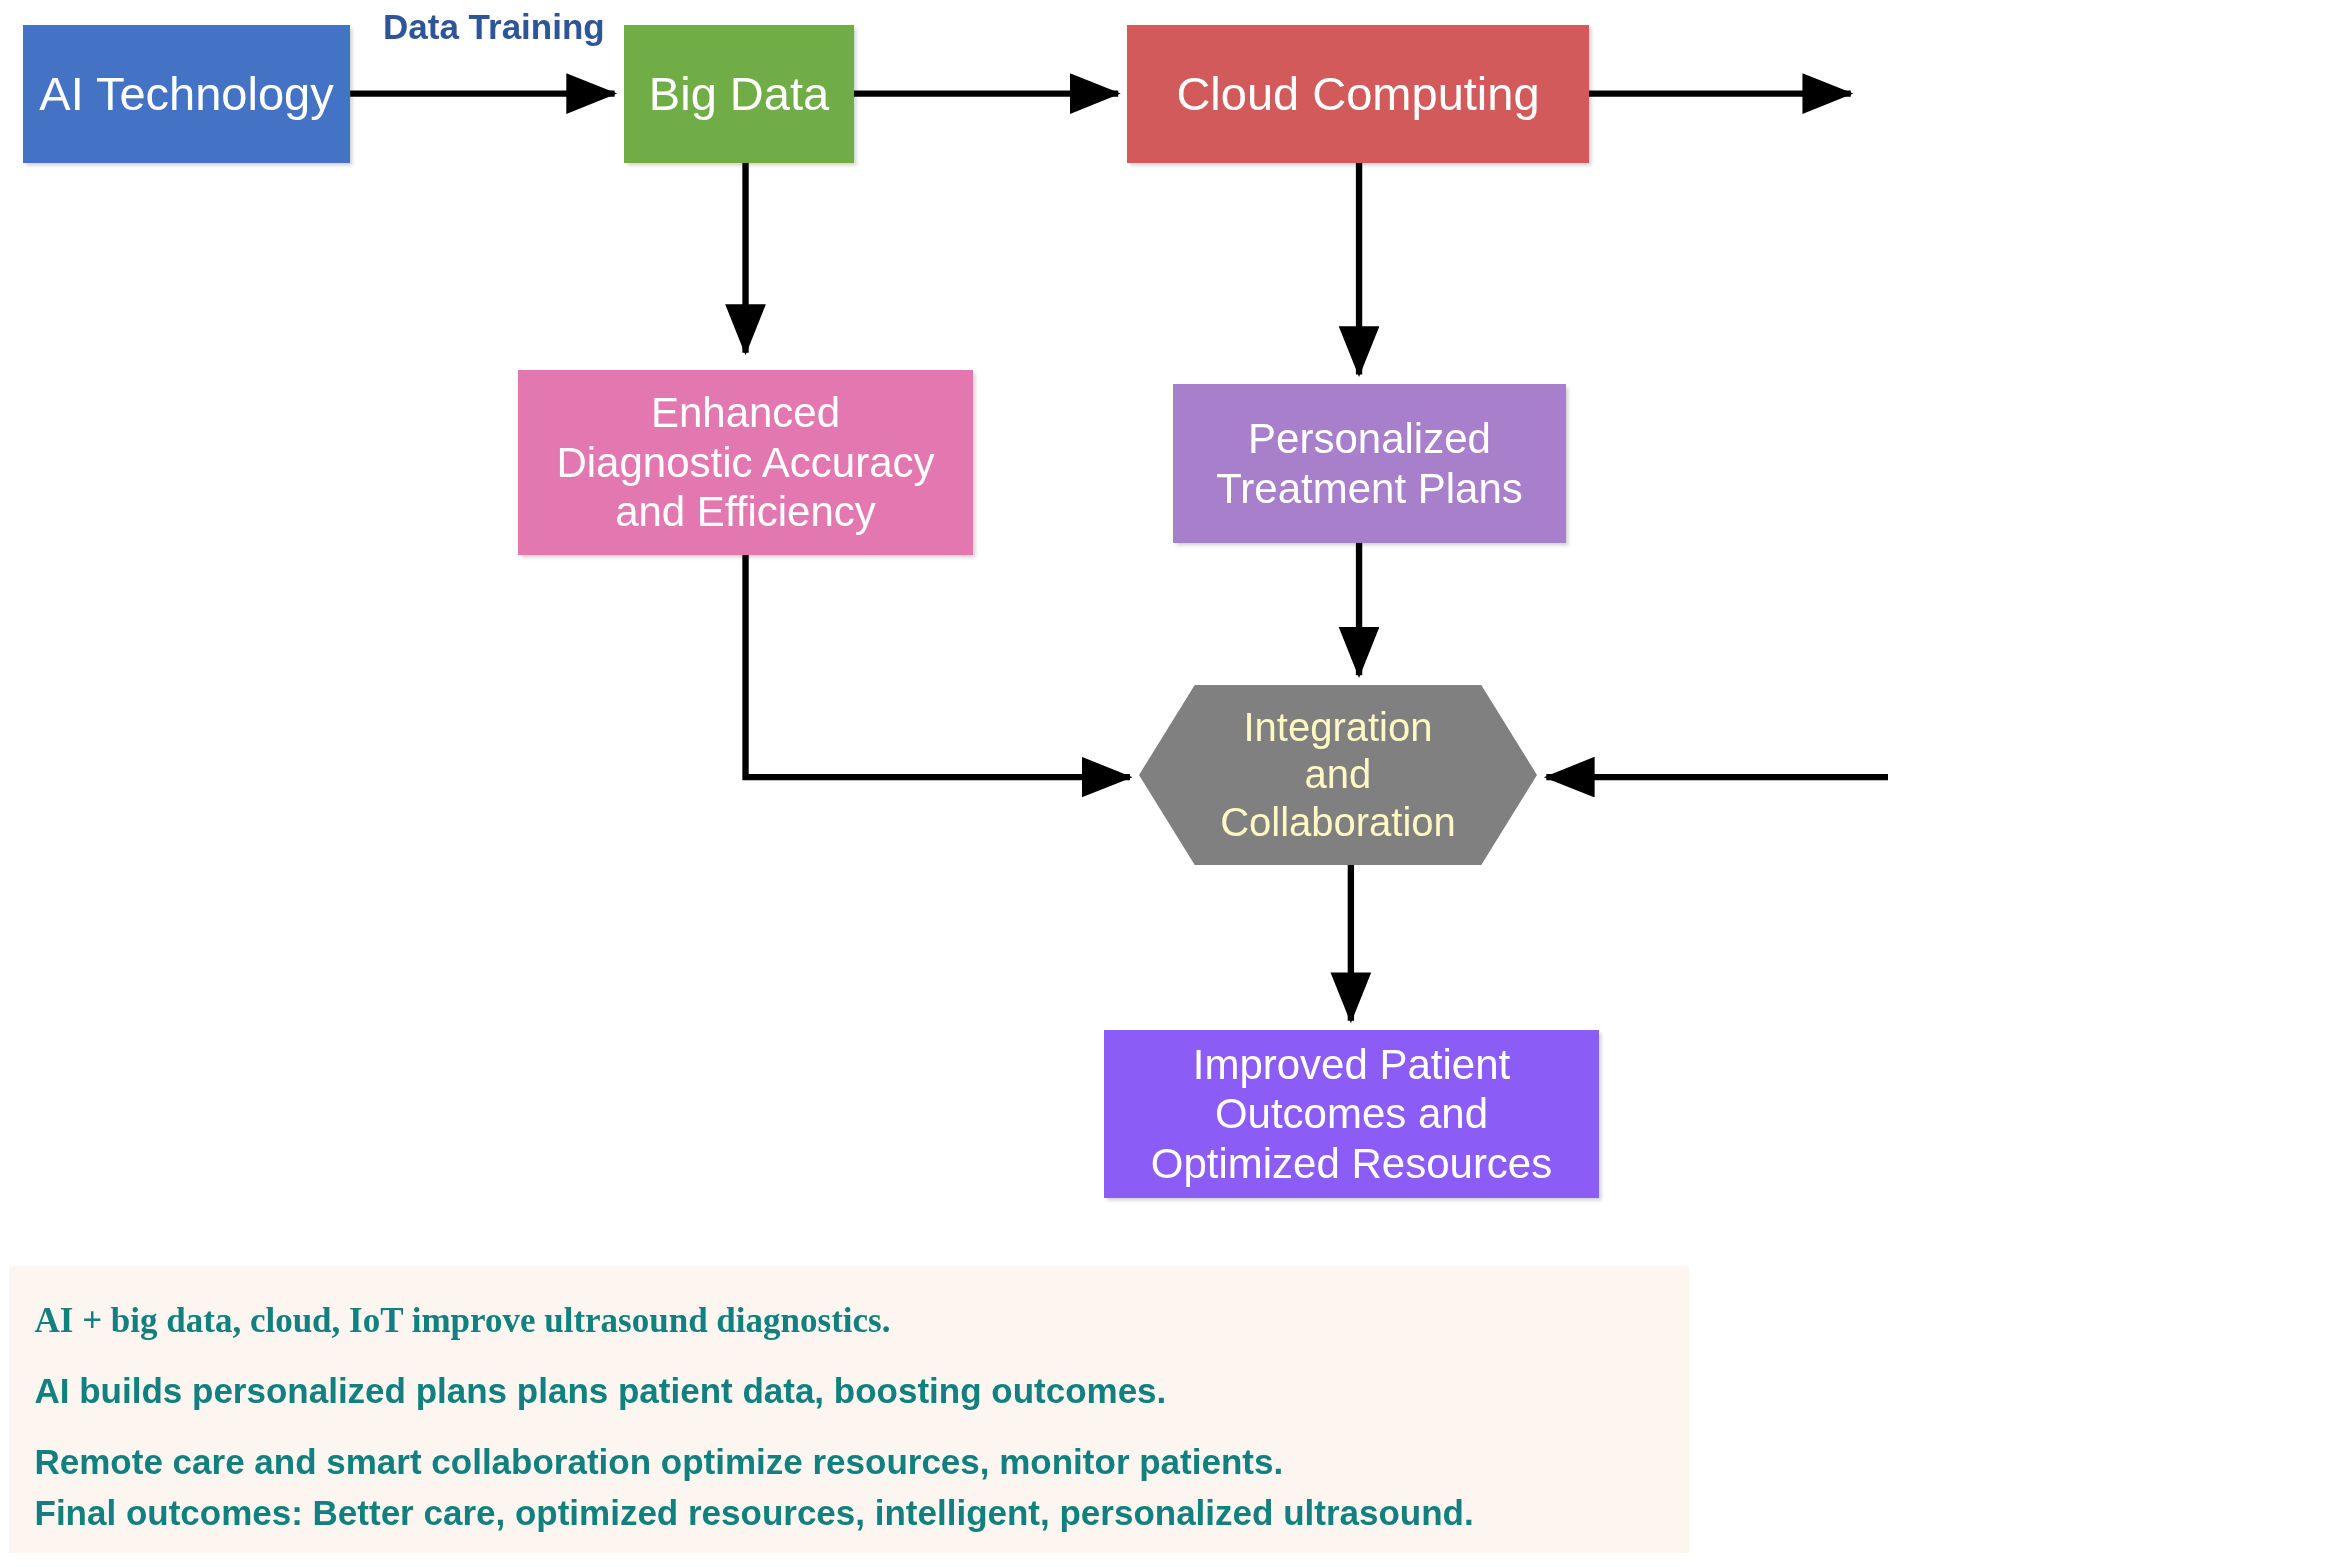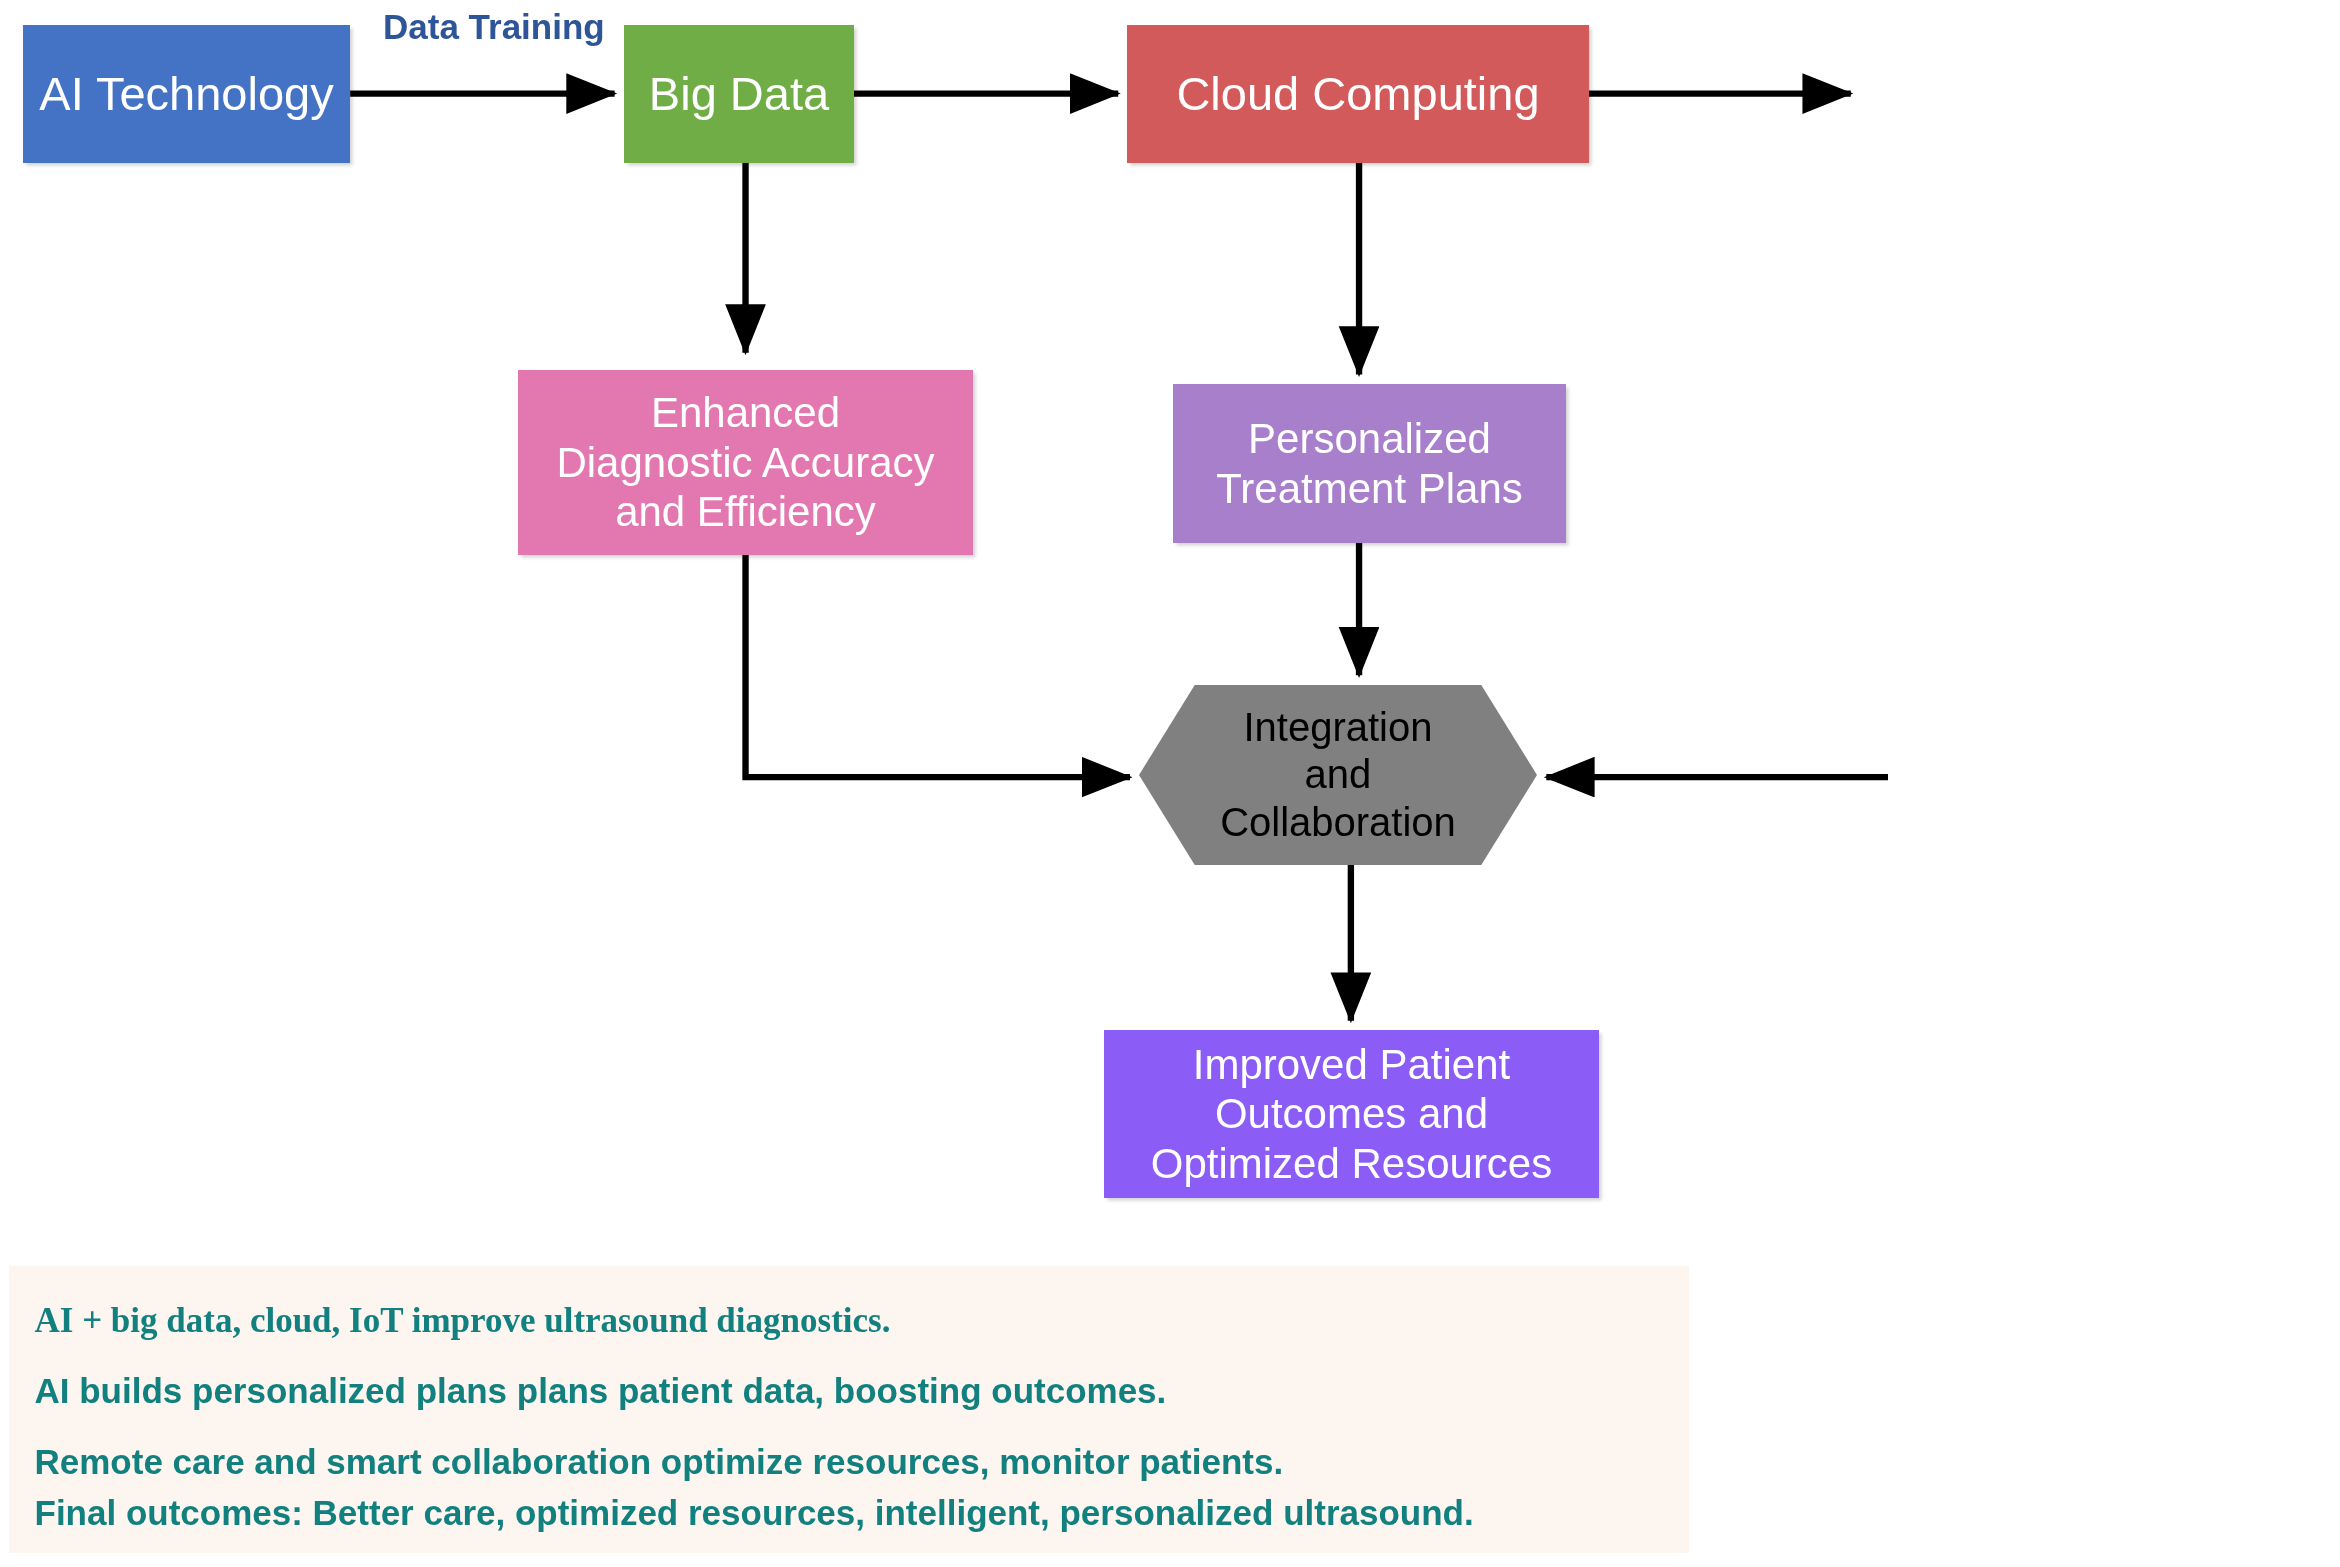--- a/index.html
+++ b/index.html
@@ -33,21 +33,21 @@
   }
   .node.shadowed {
     box-shadow: 2.7px 2.7px 3.6px rgba(0,0,0,0.18);
   }
   .hexnode {
     position: absolute;
     display: flex;
     align-items: center;
     justify-content: center;
     text-align: center;
-    color: #000000;
+    color: #fef9c3;
     line-height: 1.18;
     white-space: pre-line;
     -webkit-clip-path: polygon(14% 0%, 86% 0%, 100% 50%, 86% 100%, 14% 100%, 0% 50%);
     clip-path: polygon(14% 0%, 86% 0%, 100% 50%, 86% 100%, 14% 100%, 0% 50%);
   }
   
   .edge-label {
     position: absolute;
     font-weight: bold;
     color: #2E5597;

